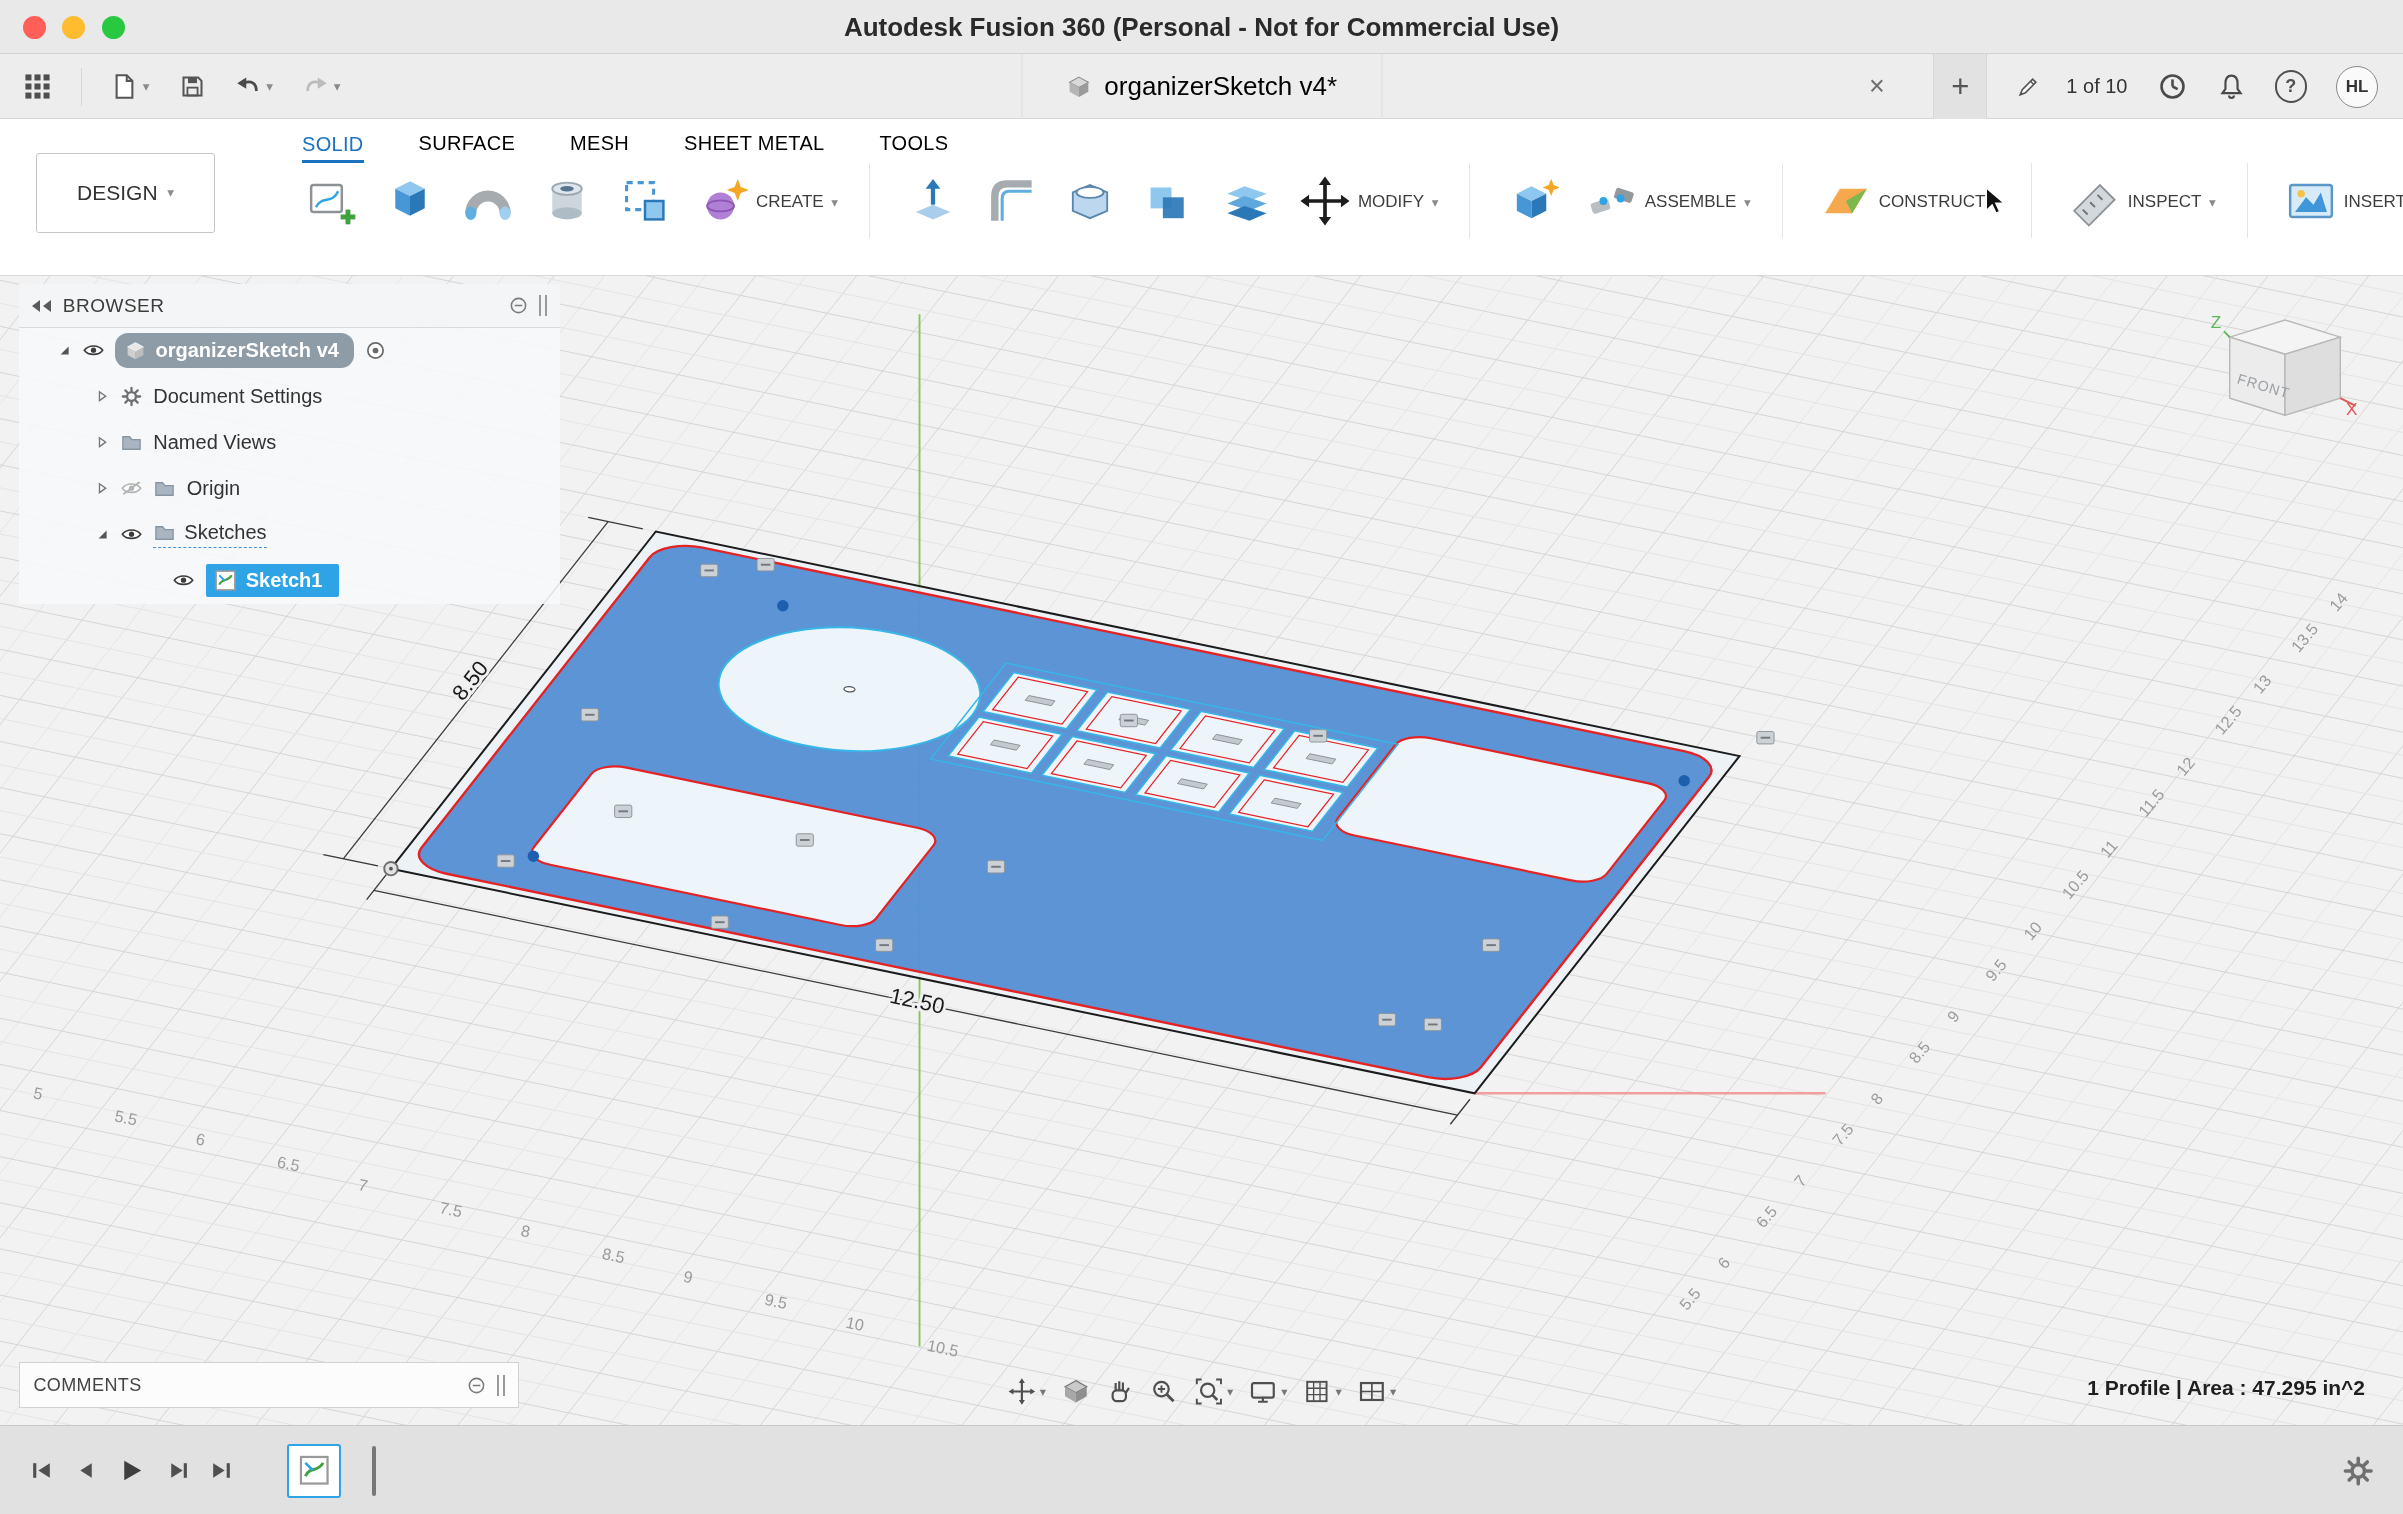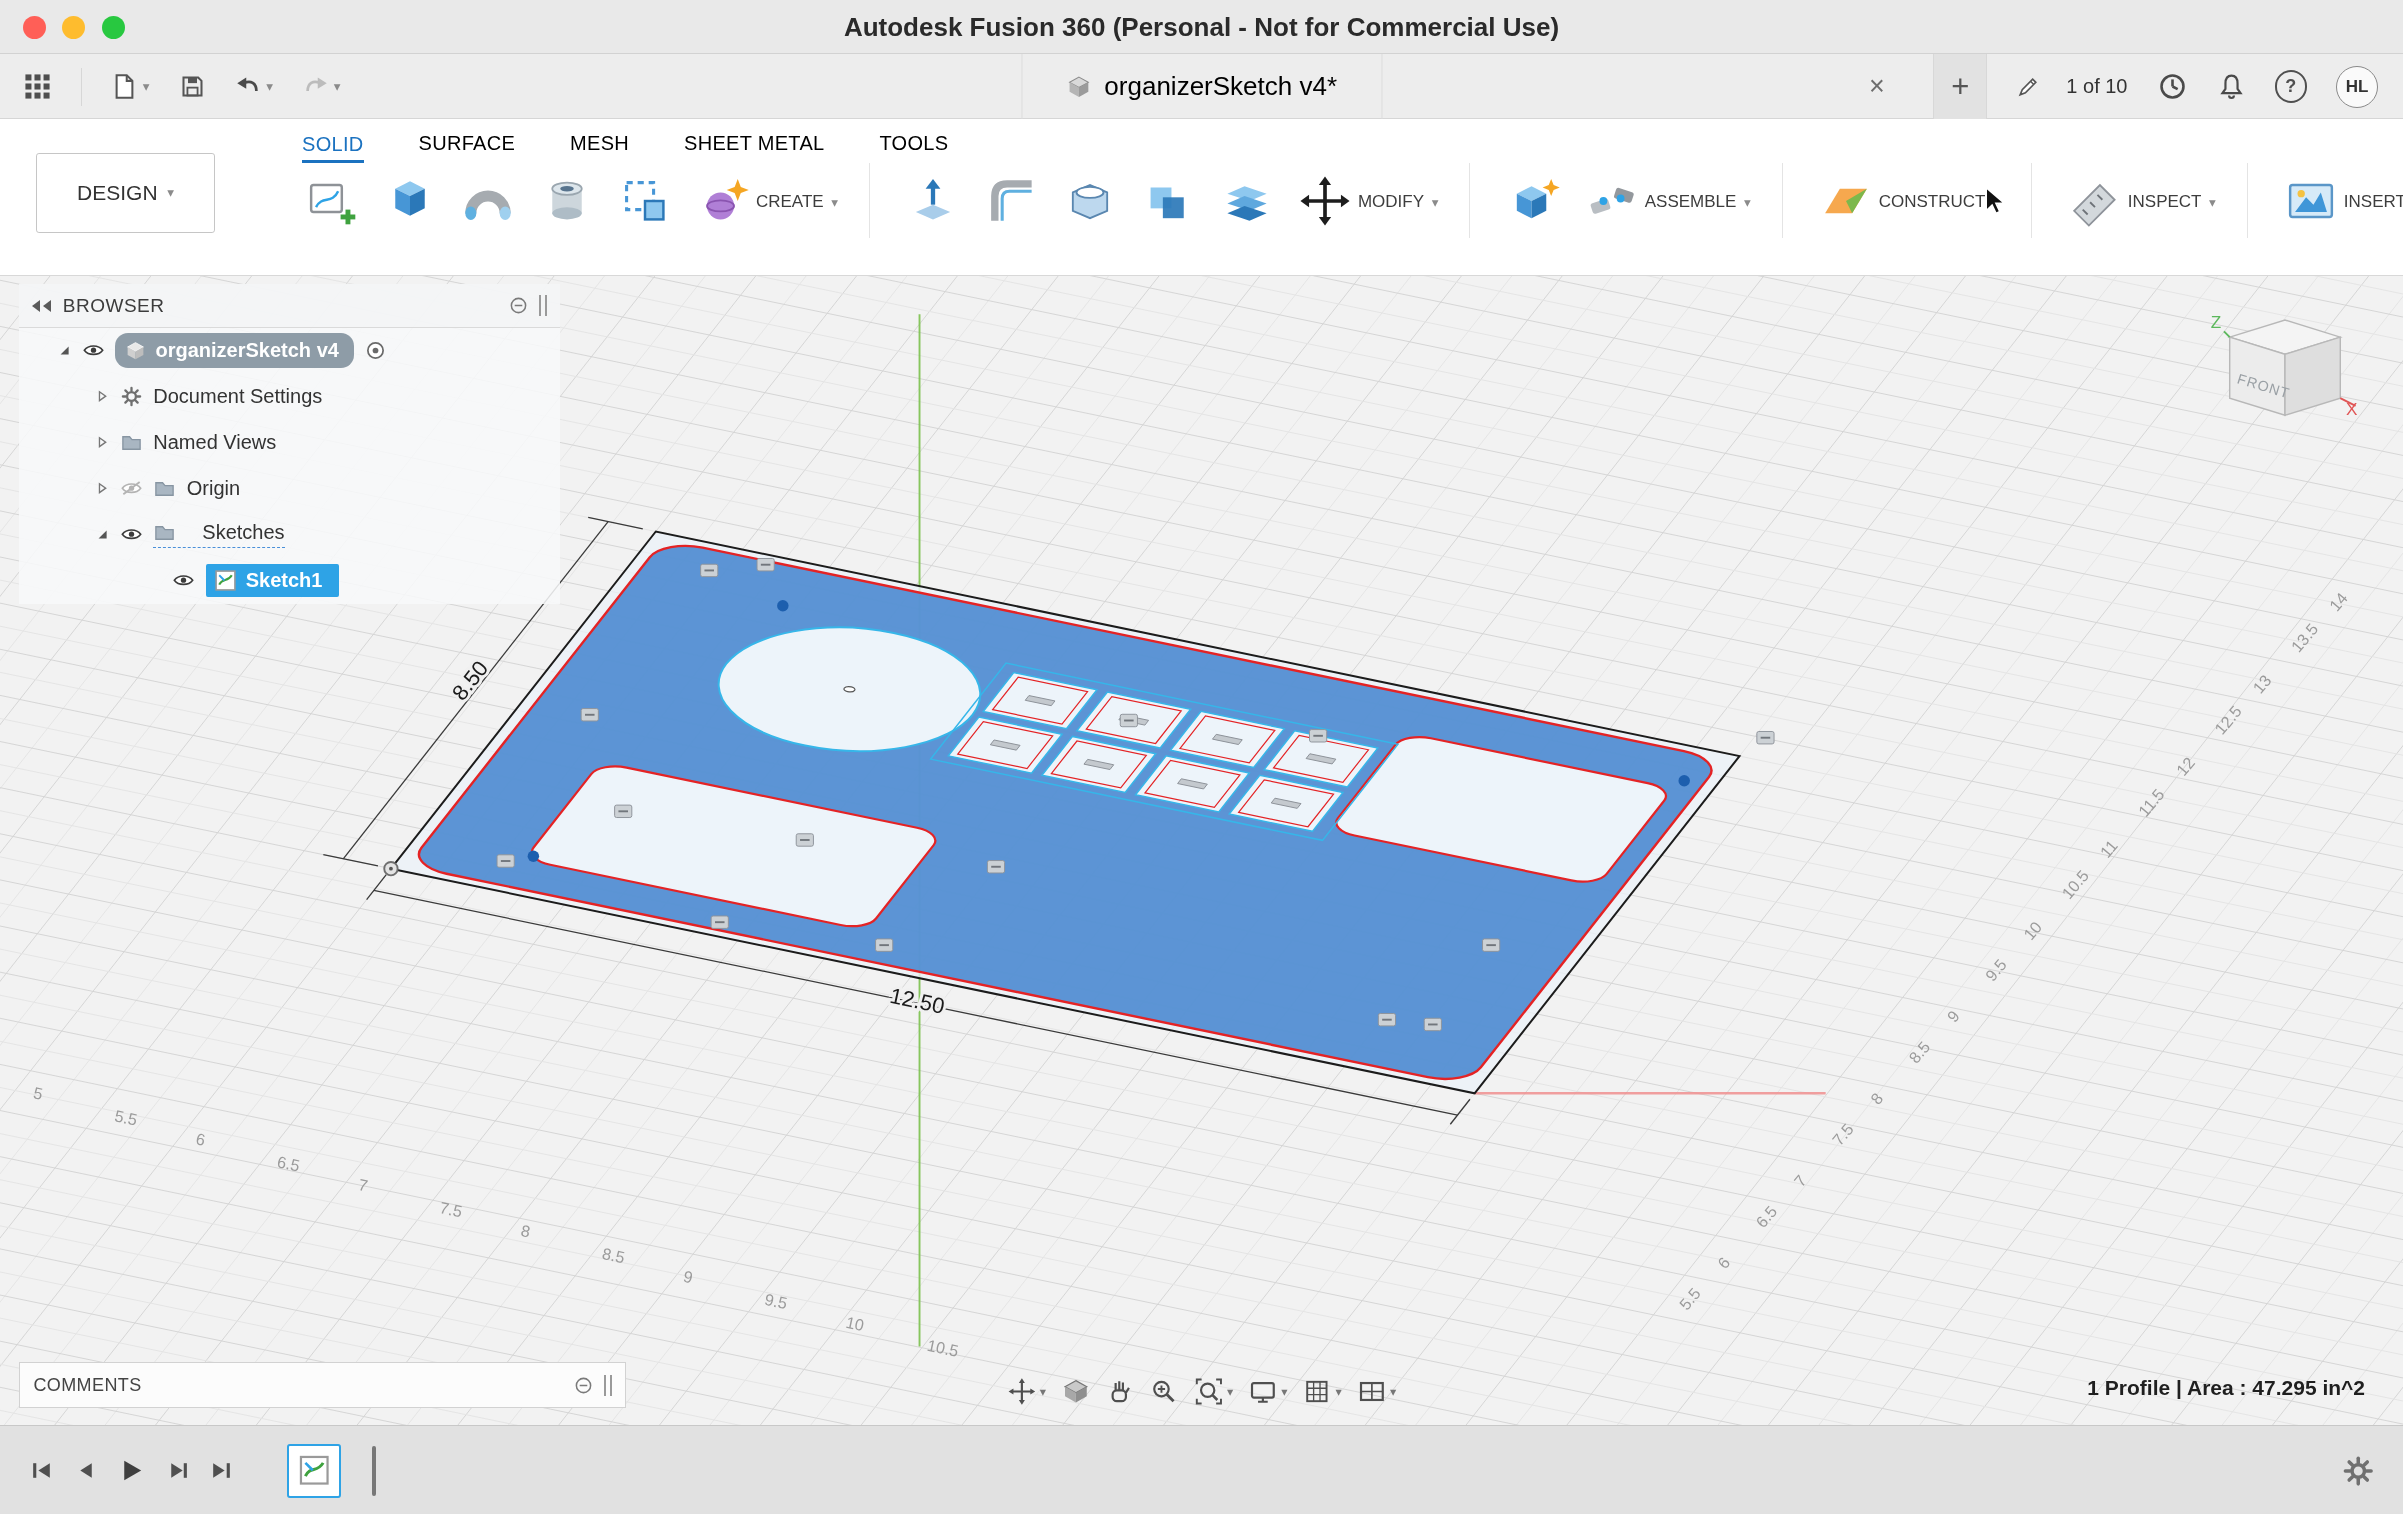--- a/index.html
+++ b/index.html
@@ -52,27 +52,27 @@
   .browser{position:absolute;left:19px;top:7.6px;width:541px;background:rgba(248,249,250,.86);z-index:10}
   .bheader{height:44px;display:flex;align-items:center;gap:11.5px;padding:0 13.4px;box-shadow:inset 0 -1px 0 #dadada;background:rgba(243,244,245,.9)}
   .bheader .label{font-size:19px;color:#3c3c3c;letter-spacing:0.5px;flex:1}
   .tri-l{width:0;height:0;border-top:6.7px solid transparent;border-bottom:6.7px solid transparent;border-right:8.6px solid #5a5a5a}
   .grip{display:flex;gap:3.8px}
   .grip i{width:1.9px;height:21px;background:#9a9a9a;display:block}
   .brow{display:flex;align-items:center;height:46px;font-size:20px;color:#333;gap:10.5px}
   .r0{padding-left:38px}.r1,.r2,.r3,.r4{padding-left:76px}.r5{padding-left:153px}
   .chip-root{background:#8e9ca7;color:#fff;font-weight:bold;padding:5.7px 15.3px 5.7px 9.6px;border-radius:13px;display:flex;gap:9.6px;align-items:center}
   .chip-sketch{background:#2ea3e6;color:#fff;font-weight:bold;padding:4.8px 17px 4.8px 8.6px;border-radius:1.9px;display:flex;gap:8.6px;align-items:center}
-  .dashwrap{display:flex;gap:26px;align-items:center;border-bottom:1.9px dashed #4a90d9;padding-bottom:2.9px}
+  .dashwrap{display:flex;gap:8px;align-items:center;border-bottom:1.9px dashed #4a90d9;padding-bottom:2.9px}
 
   
   .viewcube{position:absolute;right:34px;top:23px;z-index:10}
 
   
-  .comments{position:absolute;left:19px;bottom:17px;width:607px;height:46px;background:#fcfcfc;border:1px solid #d2d2d2;display:flex;align-items:center;gap:11.5px;padding:0 13.4px;z-index:10}
+  .comments{position:absolute;left:19px;bottom:17px;width:500px;height:46px;background:#fcfcfc;border:1px solid #d2d2d2;display:flex;align-items:center;gap:11.5px;padding:0 13.4px;z-index:10}
   .comments .label{font-size:18px;color:#444;letter-spacing:0.4px;flex:1}
   .navbar{position:absolute;left:50%;transform:translateX(-50%);bottom:19px;display:flex;align-items:center;gap:15.3px;z-index:10}
   .navitem{display:flex;align-items:center;gap:3.8px}
   .navcaret{font-size:12.4px;color:#777}
   .status{position:absolute;right:38px;bottom:25px;font-size:21px;font-weight:bold;color:#1f1f1f;z-index:10}
 
   
   .timeline{height:90px;background:#e1e1e1;border-top:1px solid #c8c8c8;display:flex;align-items:center;position:relative;padding-left:29px;gap:19px}
   .tl-feature{width:54px;height:54px;background:#fff;border:2.4px solid #2ea3e6;border-radius:2.9px;display:grid;place-items:center;margin-left:34px}
   .tl-marker{width:4.8px;height:50px;background:#777;border-radius:1.9px;margin-left:11.5px}

